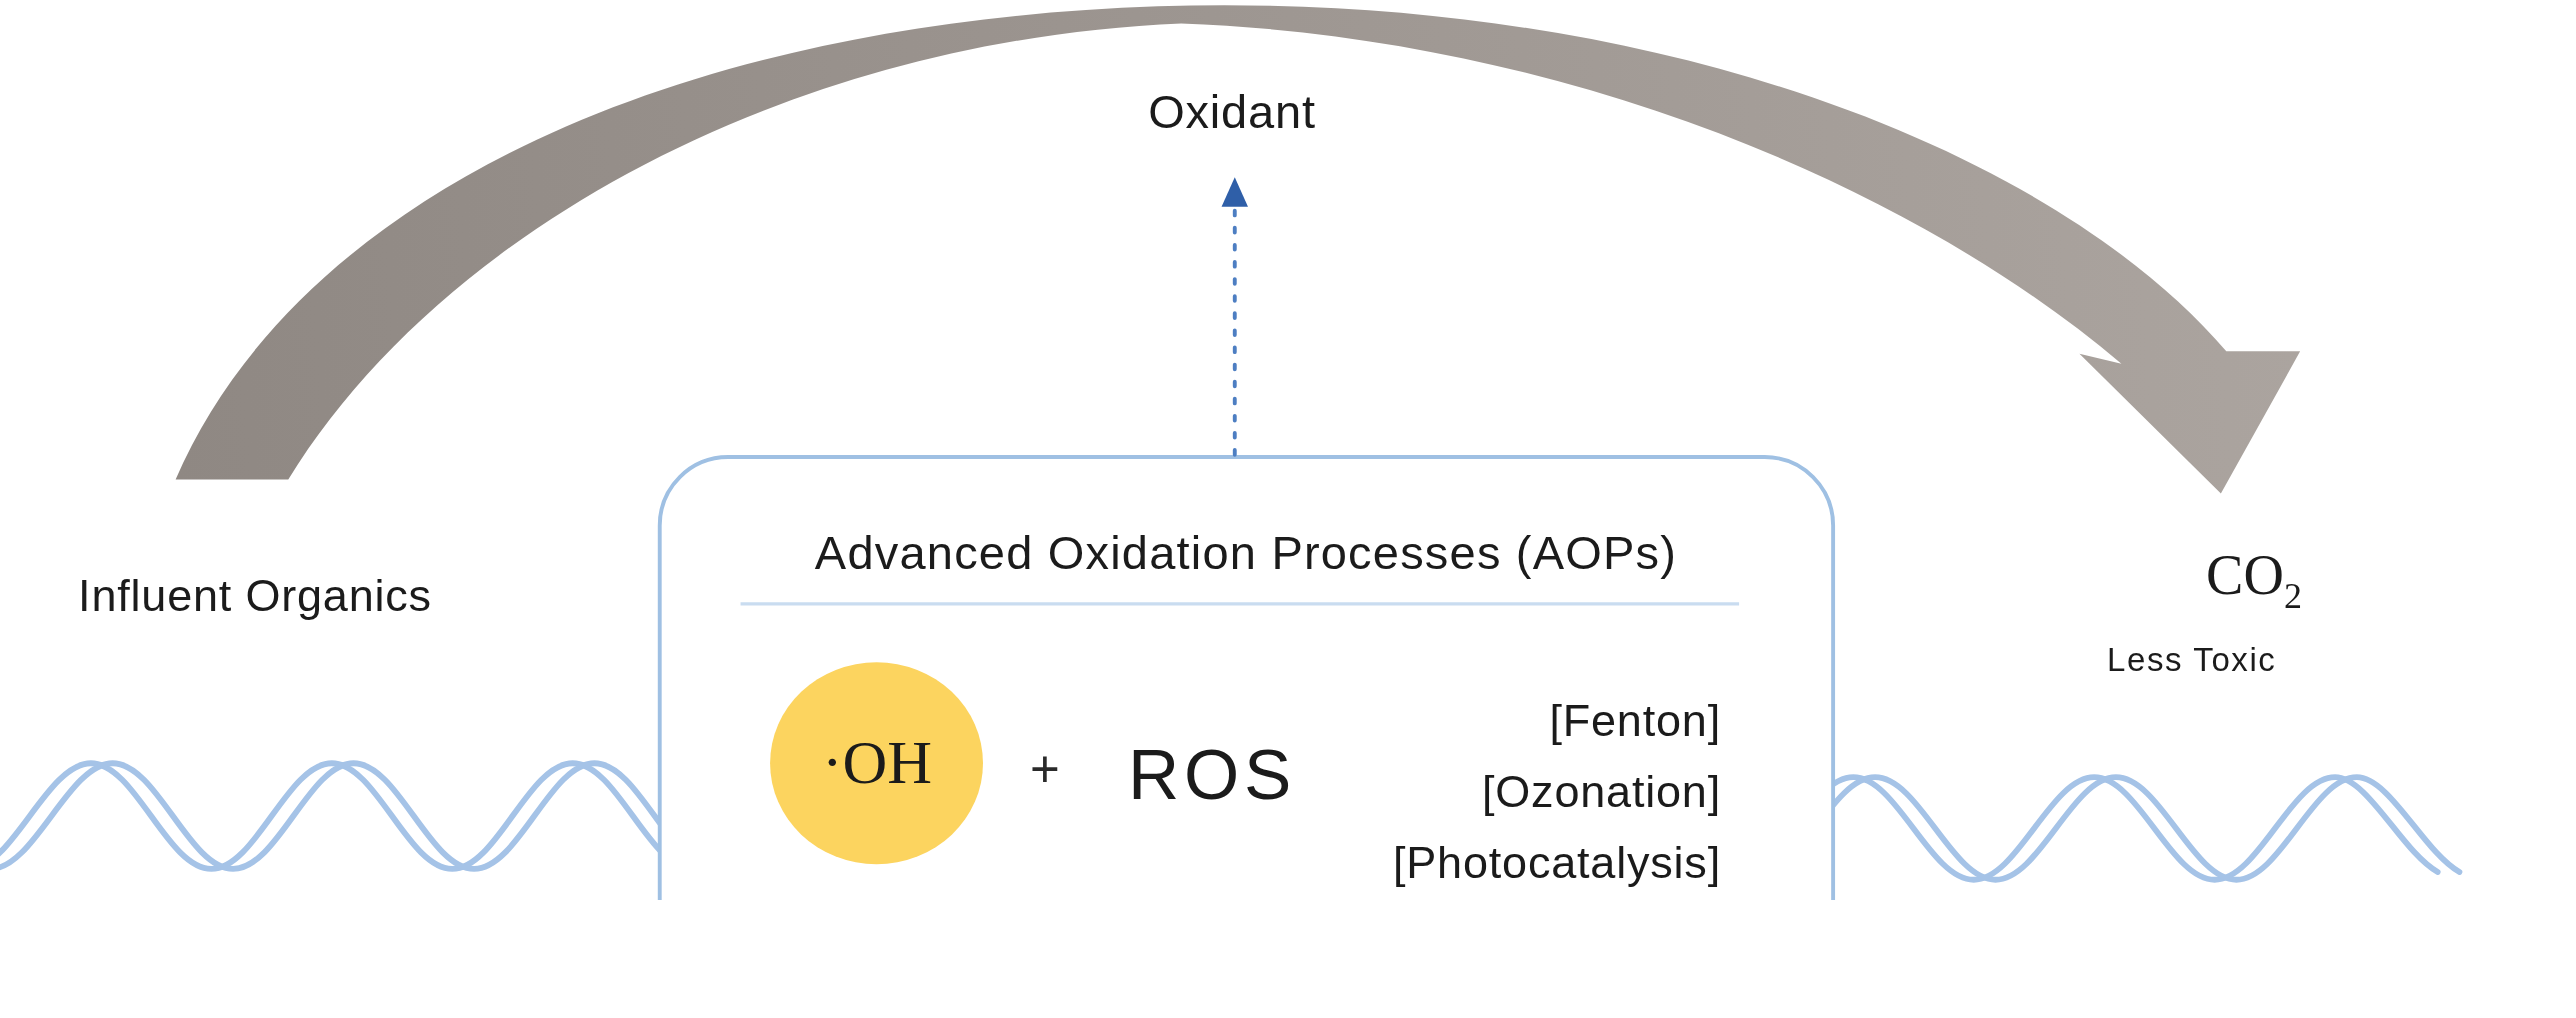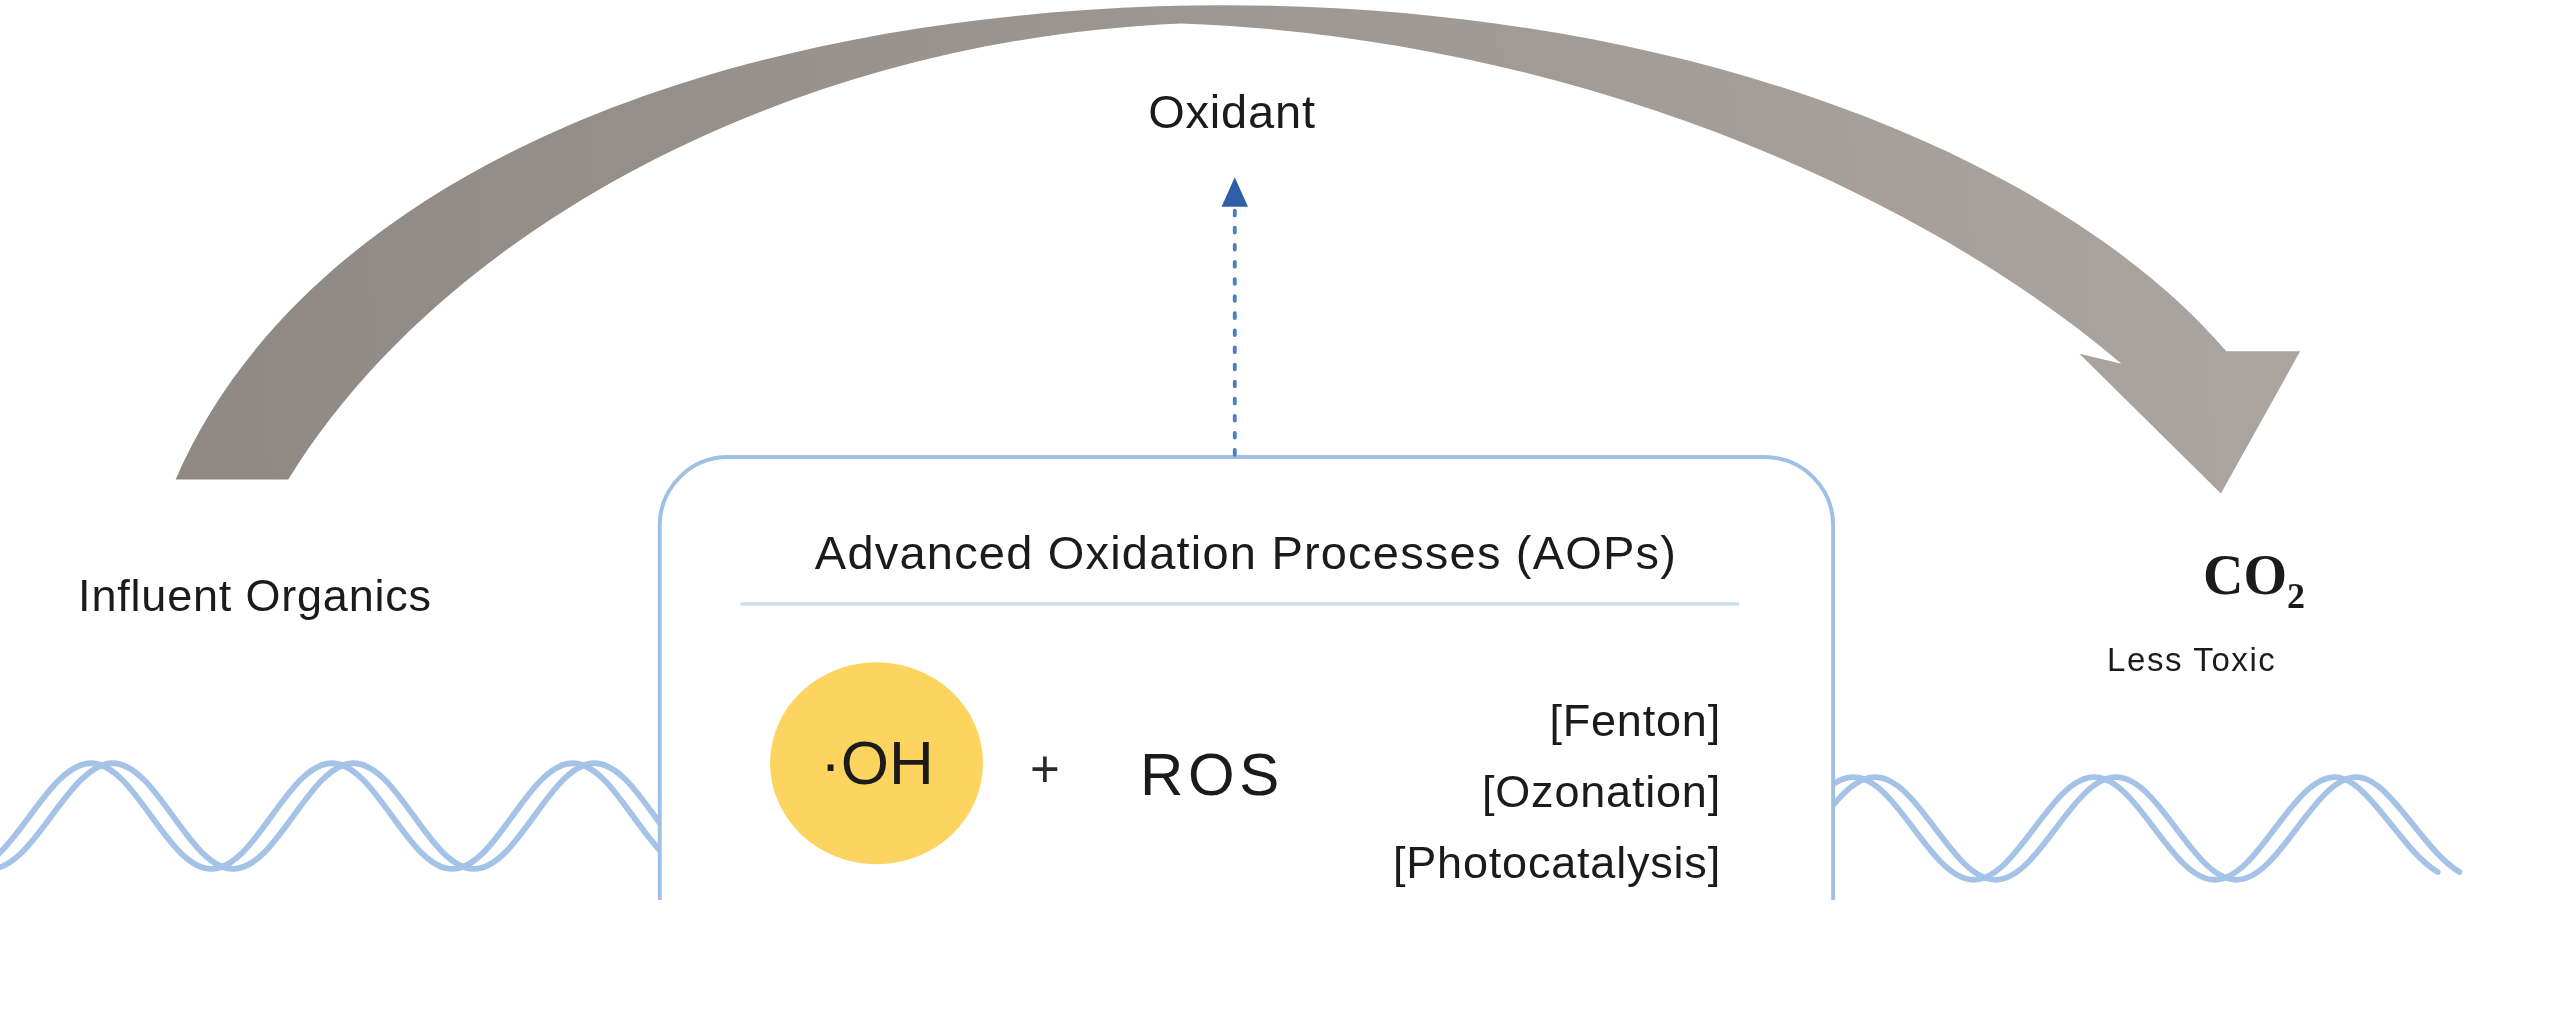--- a/index.html
+++ b/index.html
@@ -10,26 +10,26 @@
     overflow:hidden;
     font-family:"Liberation Sans", sans-serif;
     color:#1b1b1b;
   }
   #shapes{position:absolute;left:0;top:0;width:2576px;height:1019px;}
   .txt{position:absolute;white-space:nowrap;}
   .center-xy{transform:translate(-50%,-50%);}
   .lbl-oxidant{left:1232px;top:111px;font-size:47px;letter-spacing:0.8px;}
   .lbl-influent{left:255px;top:595px;text-align:right;font-size:45px;line-height:75px;letter-spacing:0.8px;}
   .lbl-title{left:1246px;top:552px;font-size:47px;letter-spacing:1.2px;}
-  .lbl-oh{left:877px;top:762px;font-family:Liberation Sans, sans-serif;font-size:62px;}
+  .lbl-oh{left:877px;top:762px;font-family:Liberation Serif, serif;font-size:62px;}
   .lbl-plus{left:1045px;top:769px;font-size:51px;color:#2a2a2a;}
-  .lbl-ros{left:1212px;top:774px;font-size:60px;letter-spacing:4.7px;}
+  .lbl-ros{left:1212px;top:774px;font-size:71px;letter-spacing:4.7px;}
   .lbl-processes{left:1393px;top:685px;font-size:45px;line-height:71px;letter-spacing:0.8px;}
   .lbl-processes div{display:block;text-align:right;}
-  .lbl-co2{left:2254px;top:575px;font-family:"Liberation Serif", serif;font-size:56px;font-weight:bold;}
+  .lbl-co2{left:2254px;top:575px;font-family:"Liberation Serif", serif;font-size:56px;font-weight:normal;}
   .lbl-co2 sub{font-size:36px;line-height:0;vertical-align:-14px;}
   .lbl-outcome{left:2107px;top:629px;font-size:33px;line-height:62px;letter-spacing:1.6px;}
   .lbl-outcome div{display:block;}
 </style>
 </head>
 <body>
 
 <div id="stage">
 
   <svg id="shapes" viewBox="0 0 3315 1311" xmlns="http://www.w3.org/2000/svg">

